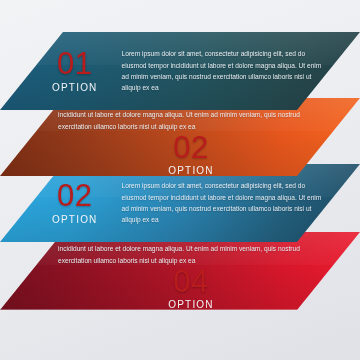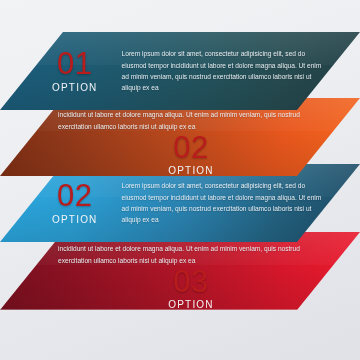--- a/index.html
+++ b/index.html
@@ -171,21 +171,21 @@
       <div class="para">
         <p>Lorem ipsum dolor sit amet, consectetur adipisicing elit, sed do eiusmod tempor incididunt ut labore et dolore magna aliqua. Ut enim ad minim veniam, quis nostrud exercitation ullamco laboris nisi ut aliquip ex ea</p>
       </div>
     </div>
   </div>
 
   <div class="banner rev" id="banner4">
     <div class="shape"></div>
     <div class="content">
       <div class="numblock">
-        <div class="num">03</div>
+        <div class="num">04</div>
         <div class="optlabel">OPTION</div>
       </div>
       <div class="para">
         <p>Lorem ipsum dolor sit amet, consectetur adipisicing elit, sed do eiusmod tempor incididunt ut labore et dolore magna aliqua. Ut enim ad minim veniam, quis nostrud exercitation ullamco laboris nisi ut aliquip ex ea</p>
       </div>
     </div>
   </div>
 
 </div>
 

